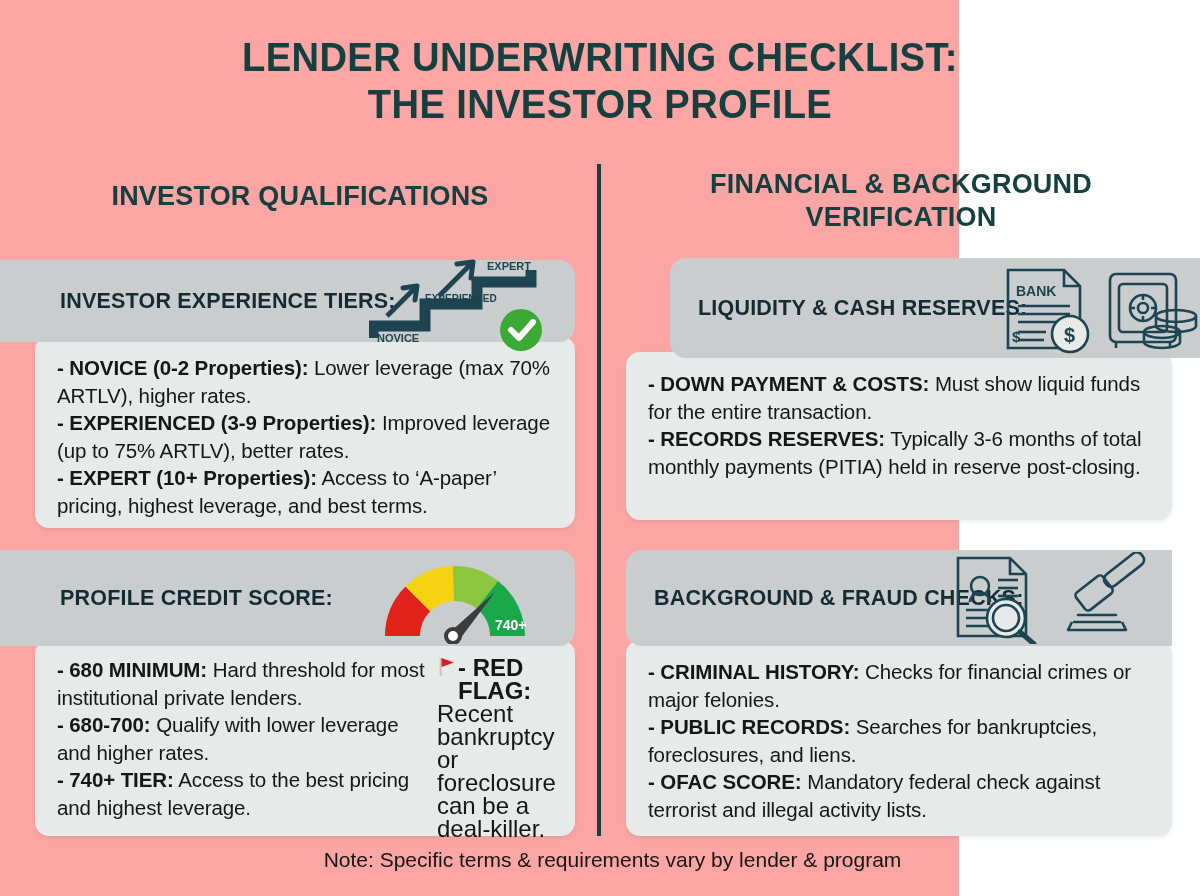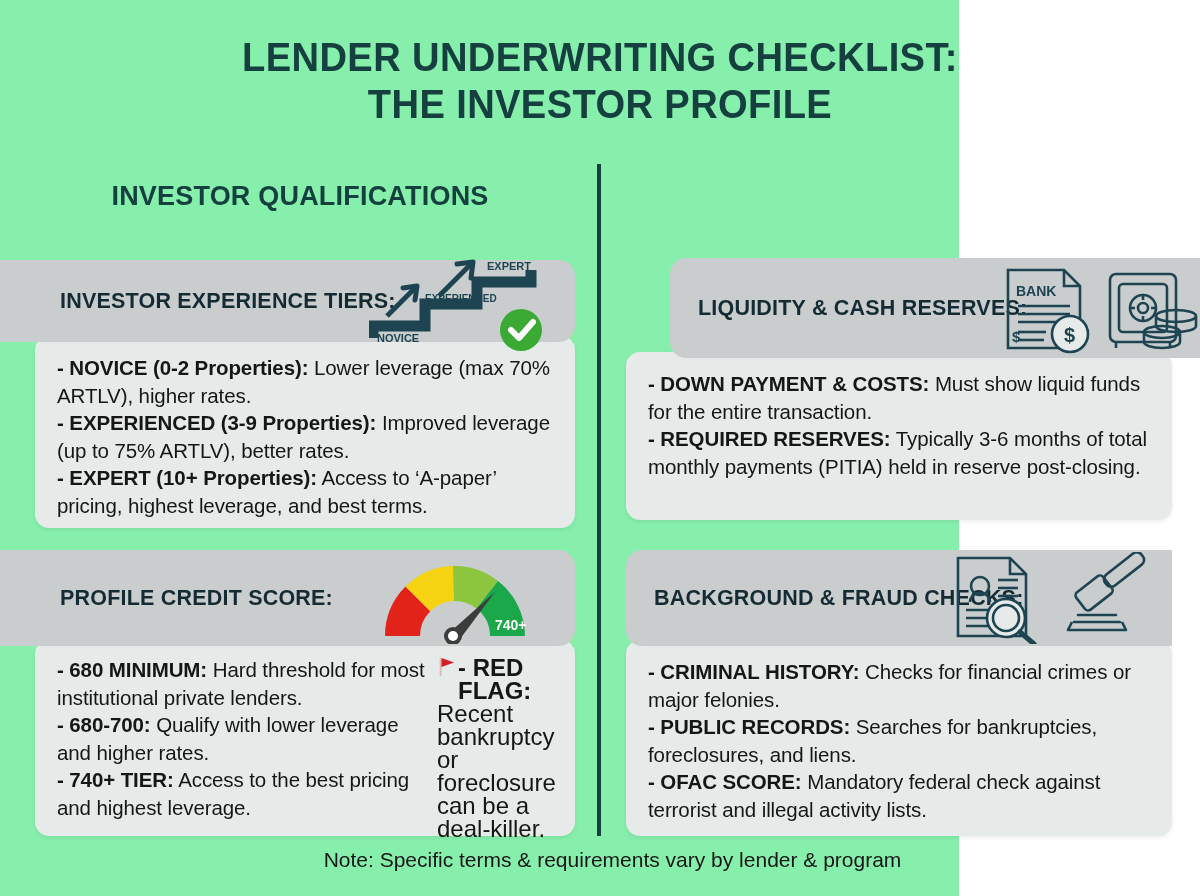--- a/index.html
+++ b/index.html
@@ -2,21 +2,21 @@
 <html><head>
 <meta charset="utf-8">
 <style>
   * { box-sizing: border-box; margin: 0; padding: 0; }
   html, body {
     width: 1200px; height: 896px;
     background: #ffffff;
     font-family: "Liberation Sans", sans-serif;
     overflow: hidden;
   }
-  .page { position: relative; width: 959px; height: 896px; background: #86efac; }
+  .page { position: relative; width: 959px; height: 896px; background: #fca5a5; }
 
   
   .title {
     position: absolute; top: 34px; left: 0; width: 1200px;
     text-align: center;
     color: #15403f;
     font-weight: bold;
     font-size: 41px;
     line-height: 47px;
     letter-spacing: 0.4px;
@@ -136,20 +136,21 @@
 <body>
 
 <div class="page">
 
   <div class="title">
     <span>LENDER UNDERWRITING CHECKLIST:</span>
     <span class="l2">THE INVESTOR PROFILE</span>
   </div>
 
   <div class="col-head" id="col-head-left">INVESTOR QUALIFICATIONS</div>
+  <div class="col-head" id="col-head-right">FINANCIAL &amp; BACKGROUND VERIFICATION</div>
 
   <div class="divider"></div>
 
   <div class="card">
     <div class="card-head" id="card-exp-head">
       <div class="htxt">INVESTOR EXPERIENCE TIERS:</div>
       <div class="hicon">
         <svg viewBox="0 0 200 100" width="200" height="100">
 
           <path d="M4 86 L4 74 L56 74 L56 52 L108 52 L108 30 L162 30 L162 18" fill="none" stroke="#1d4450" stroke-width="11"></path>
@@ -263,21 +264,21 @@
             <path d="M170 54 L170 64 A20 6 0 0 0 210 64 L210 54"></path>
             <ellipse cx="176" cy="70" rx="18" ry="6"></ellipse>
             <path d="M158 70 L158 80 A18 6 0 0 0 194 80 L194 70"></path>
           </g>
         </svg>
       </div>
     </div>
     <div class="card-body" id="card-liq-body">
       <div class="body-text">
         <span class="ln"><b>- DOWN PAYMENT &amp; COSTS:</b><span> Must show liquid funds for the entire transaction.</span></span>
-        <span class="ln"><b>- REQUIRED RESERVES:</b><span> Typically 3-6 months of total monthly payments (PITIA) held in reserve post-closing.</span></span>
+        <span class="ln"><b>- RECORDS RESERVES:</b><span> Typically 3-6 months of total monthly payments (PITIA) held in reserve post-closing.</span></span>
       </div>
     </div>
   </div>
 
   <div class="card">
     <div class="card-head" id="card-bg-head">
       <div class="htxt">BACKGROUND &amp; FRAUD CHECKS:</div>
       <div class="hicon">
         <svg viewBox="0 0 210 92" width="210" height="92">
           <g fill="none" stroke="#1d4450" stroke-width="2.6">

